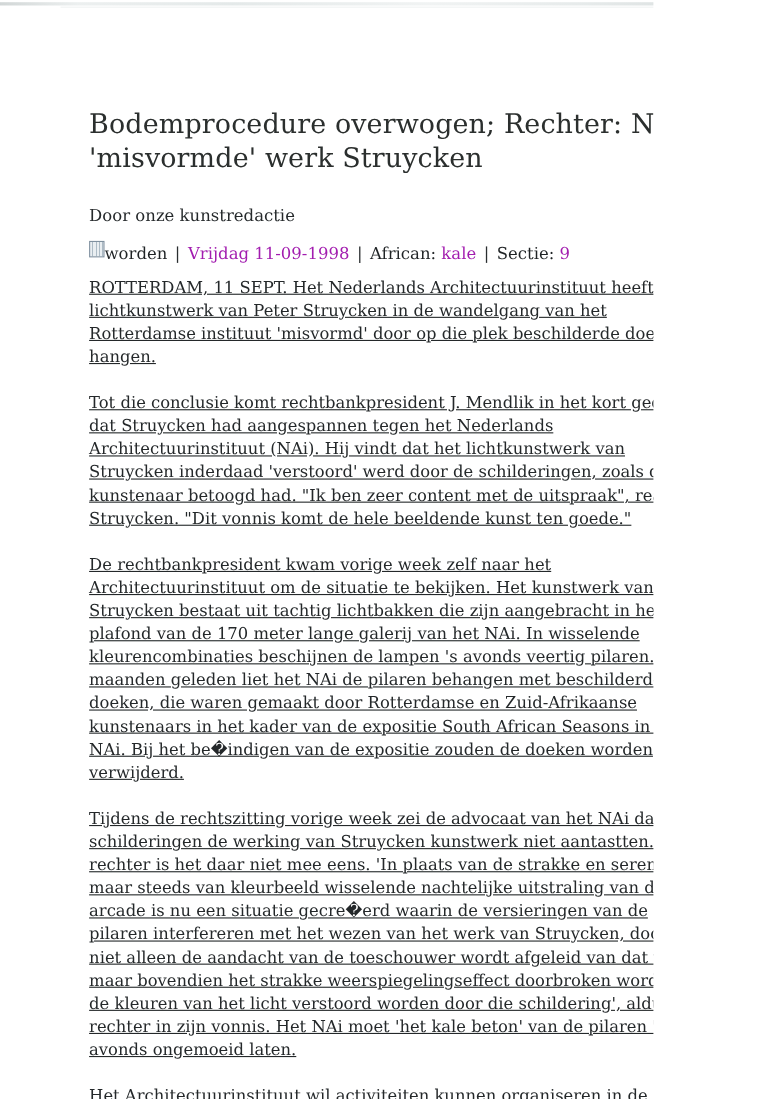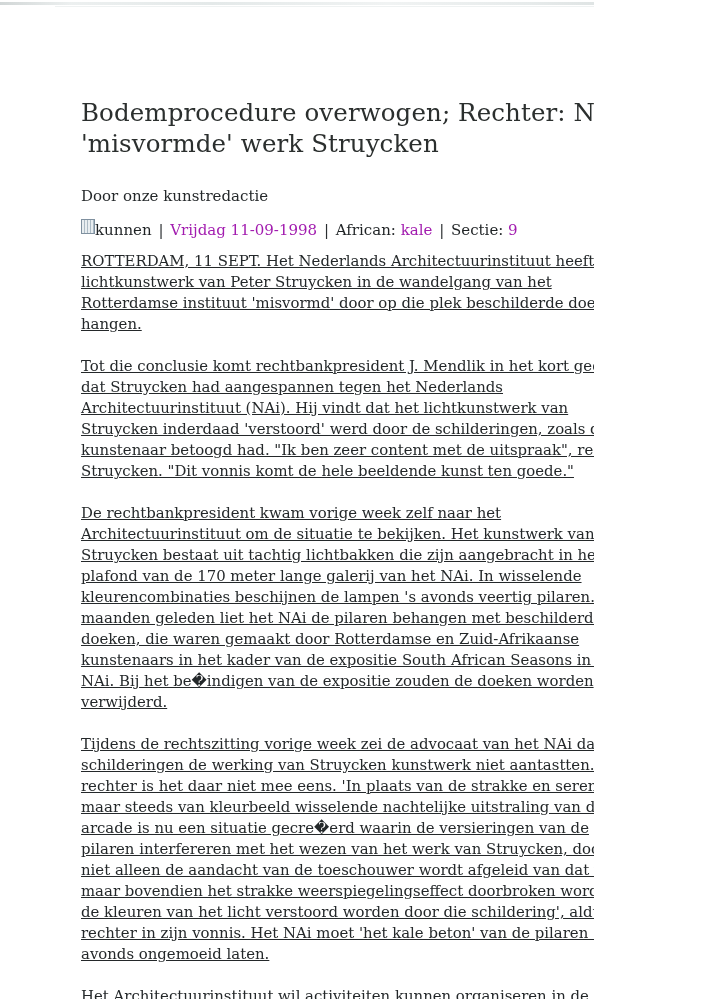--- a/index.html
+++ b/index.html
@@ -101,21 +101,21 @@
 <body>
 
 <div class="page">
   <div class="scan-edge"></div>
   <div class="scan-edge-2"></div>
 
   <h1 class="title">Bodemprocedure overwogen; Rechter: NAi 'misvormde' werk Struycken</h1>
 
   <div class="byline">Door onze kunstredactie</div>
 
-  <div class="meta"><span class="doc-icon"></span><span>kunnen</span>
+  <div class="meta"><span class="doc-icon"></span><span>worden</span>
     <span class="sep">|</span>
     <a class="link">Vrijdag 11-09-1998</a>
     <span class="sep">|</span>
     <span>African:</span>
     <a class="link">kale</a>
     <span class="sep">|</span>
     <span>Sectie:</span>
     <a class="link">9</a>
   </div>
 

